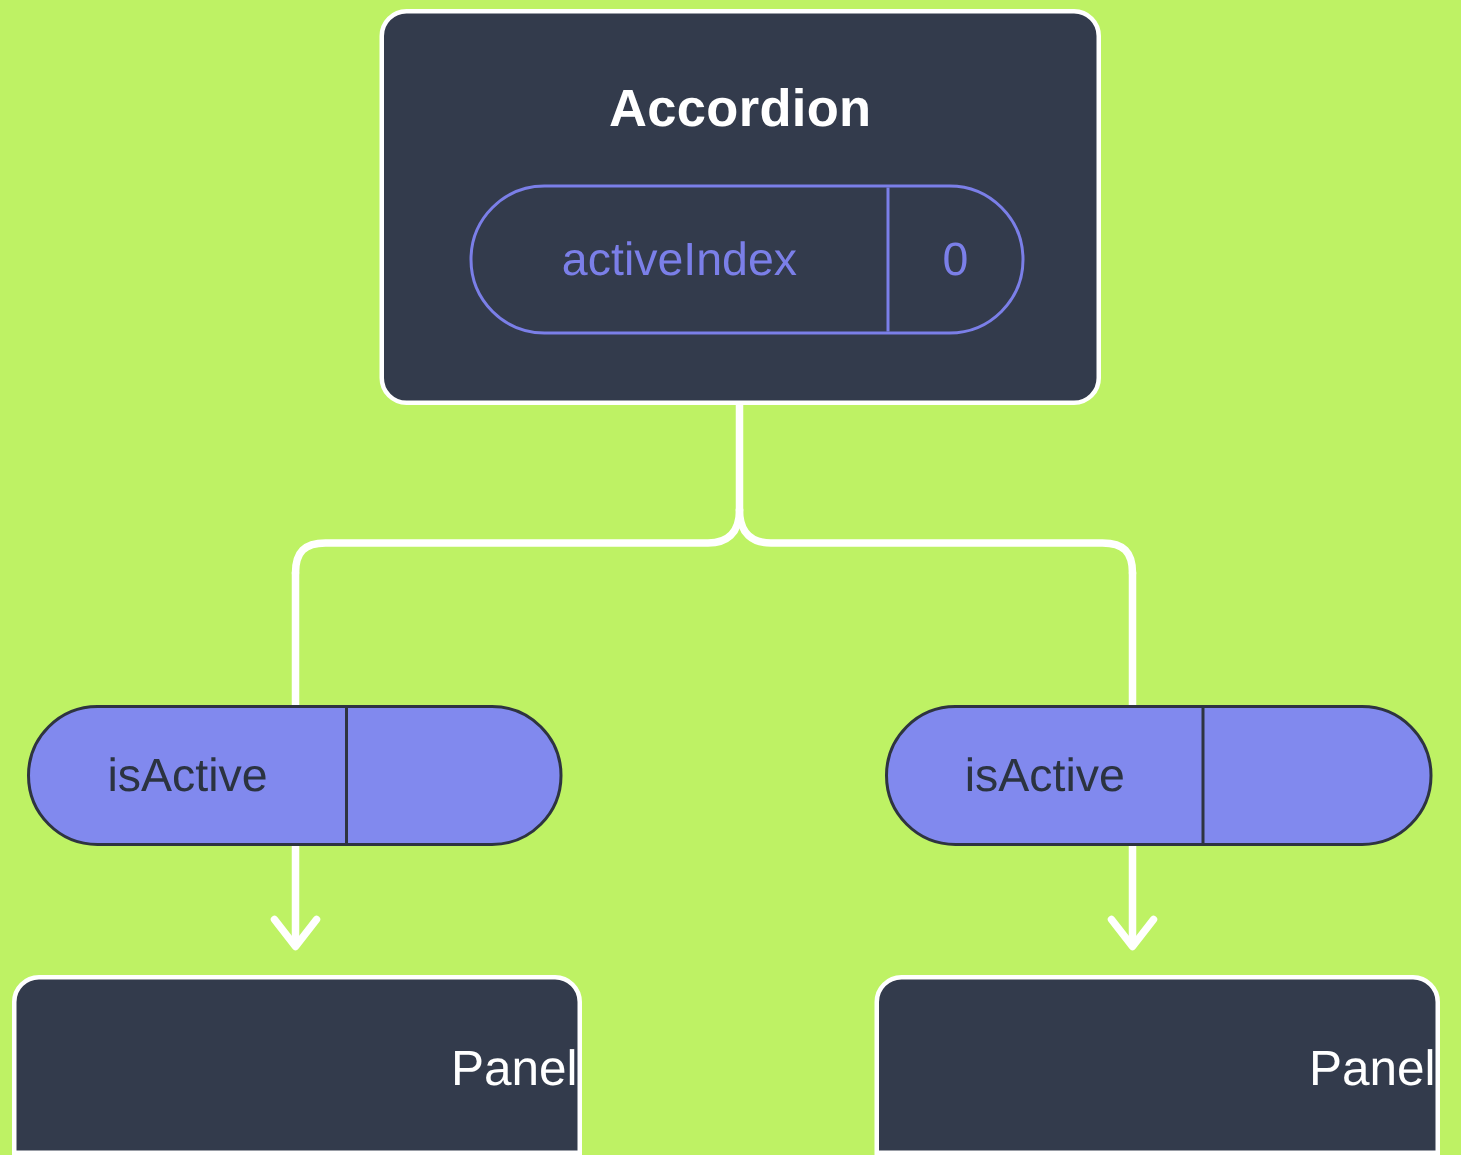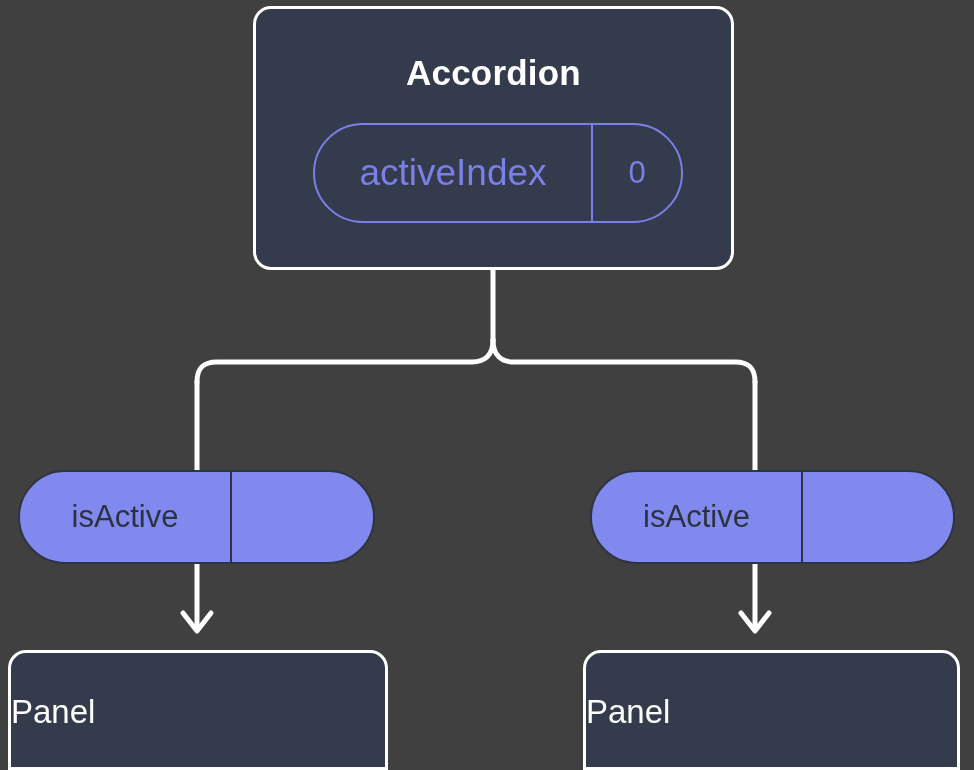--- a/index.html
+++ b/index.html
@@ -9,21 +9,21 @@
     background: #4c6771;
   }
   body {
     font-family: "Liberation Sans", sans-serif;
     -webkit-font-smoothing: antialiased;
   }
   #stage {
     position: relative;
     width: 974px;
     height: 770px;
-    background: #404040;
+    background: #bef264;
     overflow: hidden;
   }
   #wires {
     position: absolute;
     left: 0;
     top: 0;
     width: 974px;
     height: 770px;
     pointer-events: none;
   }
@@ -67,21 +67,21 @@
     border-radius: 50px;
     display: flex;
     align-items: stretch;
   }
   #state-chip .chip-key {
     flex: 0 0 278px;
     display: flex;
     align-items: center;
     justify-content: center;
     color: #7b7fe8;
-    font-size: 37px;
+    font-size: 31px;
     font-weight: 400;
     border-right: 2px solid #7b7fe8;
     box-sizing: border-box;
   }
   #state-chip .chip-val {
     flex: 1 1 auto;
     display: flex;
     align-items: center;
     justify-content: center;
     color: #7b7fe8;
@@ -148,21 +148,21 @@
     width: 377px;
     height: 120px;
     border-bottom-left-radius: 0;
     border-bottom-right-radius: 0;
   }
   .panel-label {
     position: absolute;
     left: 0;
     right: 0;
     top: 42px;
-    text-align: left;
+    text-align: right;
     color: #ffffff;
     font-size: 33px;
     font-weight: 500;
     line-height: 1;
   }
 </style>
 </head>
 <body>
 
 <div id="stage">

